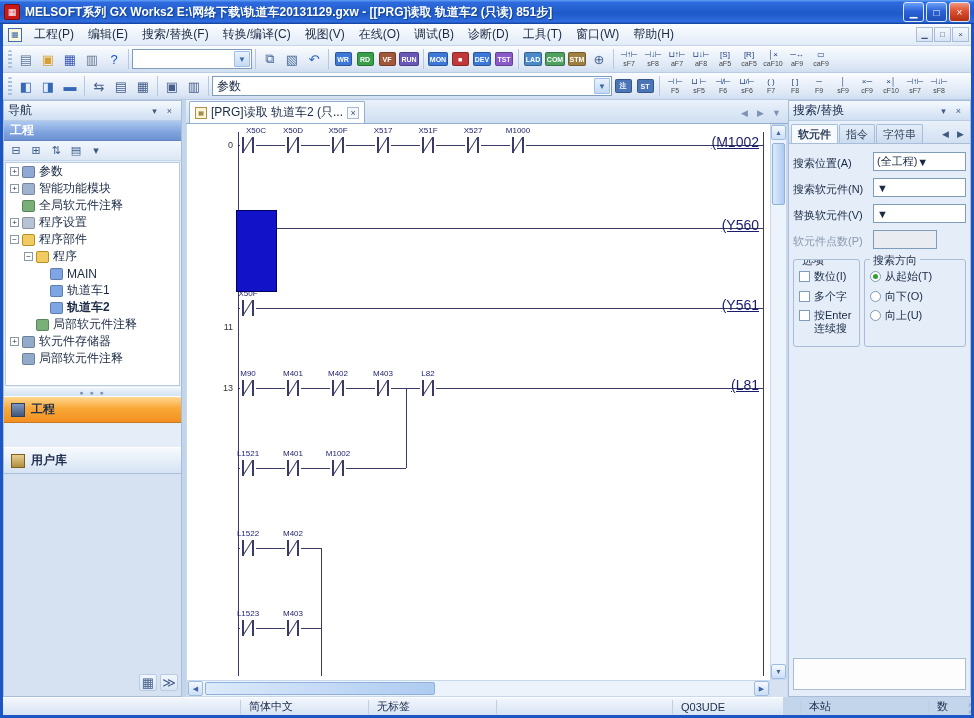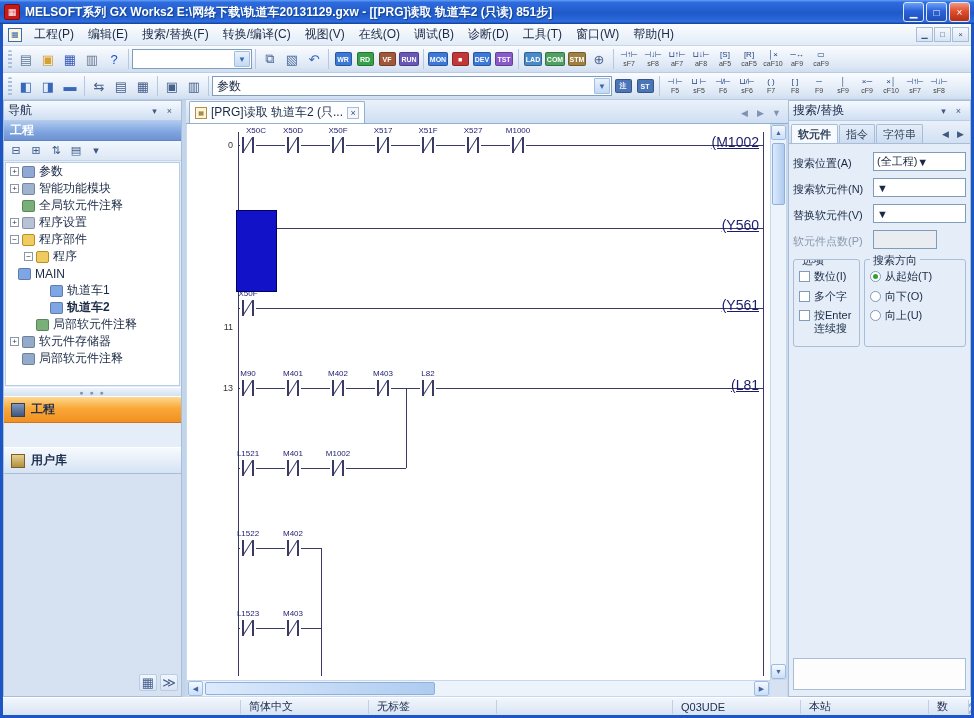--- a/index.html
+++ b/index.html
@@ -137,21 +137,21 @@
   .groups{display:flex;gap:4px;margin-top:10px;}
   .grp{border:1px solid #A8BED8;border-radius:3px;padding:10px 5px 4px;position:relative;}
   .grp-title{position:absolute;top:-7px;left:5px;background:#E4EDF8;padding:0 3px;font-size:11px;white-space:nowrap;}
   .optrow{display:flex;align-items:flex-start;margin-bottom:7px;line-height:1.15;}
   .radio{width:11px;height:11px;flex:none;border-radius:50%;border:1px solid #7F9DB9;background:#fff;
     position:relative;margin:1px 4px 0 0;}
   .radio.sel::after{content:"";position:absolute;left:2px;top:2px;width:5px;height:5px;border-radius:50%;background:#2FA02F;}
   .chk{width:11px;height:11px;flex:none;border:1px solid #7F9DB9;background:#fff;margin:1px 4px 0 0;}
   .result-box{position:absolute;left:4px;right:4px;bottom:6px;height:32px;background:#FDFDFD;border:1px solid #A8BED8;}
   
-  #statusbar{position:absolute;left:3px;top:697px;width:968px;height:18px;display:flex;align-items:center;
+  #statusbar{position:absolute;left:3px;top:697px;width:780px;height:18px;display:flex;align-items:center;
     background:linear-gradient(180deg,#F2F6FC,#D8E4F4);border-top:1px solid #FFF;font-size:11px;color:#203050;}
   .sseg{height:14px;flex:none;display:flex;align-items:center;padding-left:8px;border-right:1px solid #BFD0E6;
     overflow:hidden;white-space:nowrap;}
   .grip-corner{margin-left:auto;width:14px;height:14px;flex:none;
     background:repeating-linear-gradient(135deg,transparent 0 3px,#9FB6D4 3px 5px);}
 </style>
 </head>
 <body>
 
 <div id="window">
@@ -447,21 +447,21 @@
         <div class="titem" style="padding-left: 4px;">
           <div class="texp">−</div>
           <div class="ticn ti-folder"></div>
           <div class="tlabel">程序部件</div>
         </div>
         <div class="titem" style="padding-left: 18px;">
           <div class="texp">−</div>
           <div class="ticn ti-folder"></div>
           <div class="tlabel">程序</div>
         </div>
-        <div class="titem" style="">
+        <div class="titem" style="padding-left: 32px;">
           <div class="texp none"></div>
           <div class="ticn ti-program"></div>
           <div class="tlabel">MAIN</div>
         </div>
         <div class="titem" style="padding-left: 32px;">
           <div class="texp none"></div>
           <div class="ticn ti-program"></div>
           <div class="tlabel">轨道车1</div>
         </div>
         <div class="titem" style="padding-left: 32px;">

